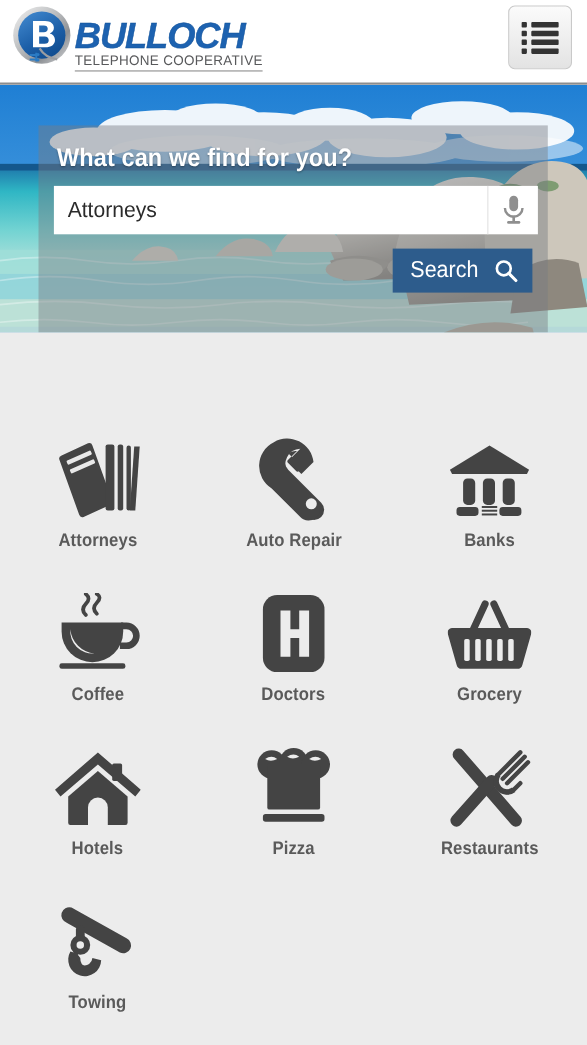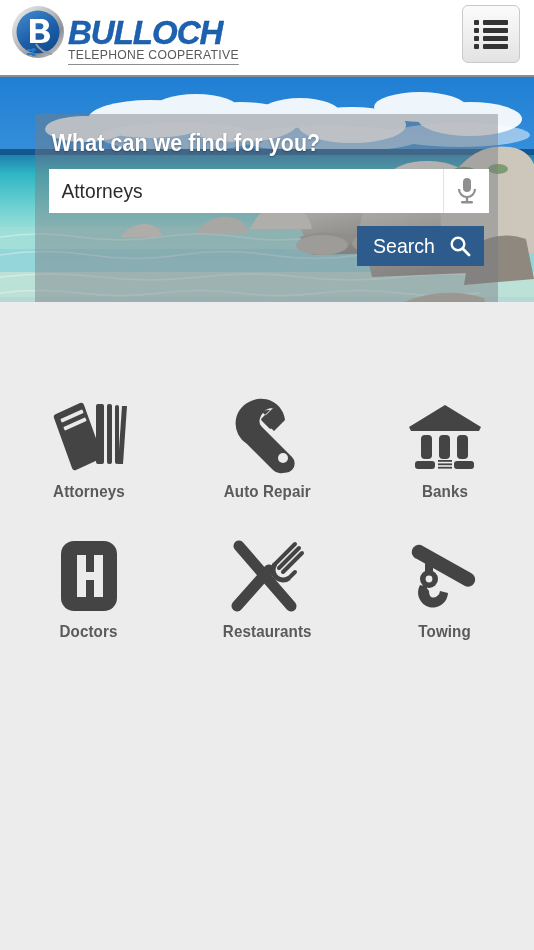--- a/index.html
+++ b/index.html
@@ -306,35 +306,101 @@
             <rect x="47" y="58" width="20" height="8" rx="3"></rect>
             <rect x="31" y="57" width="14" height="1.8"></rect>
             <rect x="31" y="60.4" width="14" height="1.8"></rect>
             <rect x="31" y="63.8" width="14" height="1.8"></rect>
           </g>
         </svg>
       </div>
       <div class="cat-label">Banks</div>
     </div>
 
+    <div class="cat">
+      <div class="cat-icon">
+        <svg width="78" height="74" viewBox="0 0 78 74">
+          <g fill="none" stroke="#444444" stroke-width="3.4" stroke-linecap="round">
+            <path d="M28 20 q-5 -5 0 -10 q5 -5 0 -9"></path>
+            <path d="M38 19 q-5 -5 0 -10 q5 -5 0 -8"></path>
+          </g>
+          <path d="M6 27 h56 v8 a28 28 0 0 1 -56 0z" fill="#444444"></path>
+          <path d="M60 30 h5 a9 9 0 0 1 0 18 h-6" stroke="#444444" stroke-width="6" fill="none"></path>
+          <path d="M14 33 a20 20 0 0 0 22 22 a24 24 0 0 1 -22 -22z" fill="#ececec"></path>
+          <rect x="4" y="64" width="60" height="5" rx="2.2" fill="#444444"></rect>
+        </svg>
+      </div>
+      <div class="cat-label">Coffee</div>
+    </div>
 
     <div class="cat">
       <div class="cat-icon">
         <svg width="60" height="74" viewBox="0 0 60 74">
           <rect x="2" y="2" width="56" height="70" rx="13" fill="#444444"></rect>
           <path d="M18 16 h9 v17 h8 v-17 h9 v42 h-9 v-17 h-8 v17 h-9z" fill="#ececec"></path>
         </svg>
       </div>
       <div class="cat-label">Doctors</div>
     </div>
 
 
-
-
-
+    <div class="cat">
+      <div class="cat-icon">
+        <svg width="76" height="70" viewBox="0 0 76 70">
+          <g stroke="#444444" stroke-width="6.5" stroke-linecap="round" fill="none">
+            <path d="M22 34 L34 8"></path>
+              <path d="M54 34 L42 8"></path>
+          </g>
+          <path d="M4 30 h68 a4 4 0 0 1 4 5 l-8 28 a5 5 0 0 1 -5 4 H13 a5 5 0 0 1 -5 -4 L0 35 a4 4 0 0 1 4 -5z" fill="#444444"></path>
+          <g fill="#ececec">
+            <rect x="15" y="40" width="5" height="20" rx="1.6"></rect>
+            <rect x="25" y="40" width="5" height="20" rx="1.6"></rect>
+            <rect x="35" y="40" width="5" height="20" rx="1.6"></rect>
+            <rect x="45" y="40" width="5" height="20" rx="1.6"></rect>
+            <rect x="55" y="40" width="5" height="20" rx="1.6"></rect>
+          </g>
+        </svg>
+      </div>
+      <div class="cat-label">Grocery</div>
+    </div>
+
+    <div class="cat">
+      <div class="cat-icon">
+        <svg width="78" height="68" viewBox="0 0 78 68">
+          <g fill="#444444">
+            <rect x="52" y="12" width="9" height="16" rx="1.5"></rect>
+            <path d="M39 2 L78 36 l-5 6 L39 13 L5 42 L0 36z"></path>
+            <path d="M39 19 L66 42 v24 a2 2 0 0 1 -2 2 H14 a2 2 0 0 1 -2 -2 V42z"></path>
+          </g>
+          <path d="M30 68 V52 a9 9 0 0 1 18 0 v16z" fill="#ececec"></path>
+        </svg>
+      </div>
+      <div class="cat-label">Hotels</div>
+    </div>
+
+
+    <div class="cat">
+      <div class="cat-icon">
+        <svg width="72" height="72" viewBox="0 0 72 72">
+          <g fill="#444444">
+            <circle cx="16" cy="15" r="13"></circle>
+              <circle cx="36" cy="13" r="13"></circle>
+              <circle cx="56" cy="15" r="13"></circle>
+            <rect x="12" y="14" width="48" height="42" rx="2"></rect>
+            <rect x="8" y="60" width="56" height="7" rx="2.5"></rect>
+          </g>
+          <g fill="#ececec">
+            <path d="M10 10 q6 -4 11 0 q-6 3 -11 0z"></path>
+            <path d="M30 8 q6 -4 11 0 q-6 3 -11 0z"></path>
+            <path d="M50 10 q6 -4 11 0 q-6 3 -11 0z"></path>
+          </g>
+        </svg>
+      </div>
+      <div class="cat-label">Pizza</div>
+    </div>
 
     <div class="cat">
       <div class="cat-icon">
         <svg width="76" height="76" viewBox="0 0 76 76">
           <g stroke="#444444" stroke-linecap="round" fill="none">
             <path d="M10 8 L62 68" stroke-width="11"></path>
             <path d="M8 68 L40 32" stroke-width="11"></path>
           </g>
           <g stroke="#444444" stroke-width="4" fill="none" stroke-linecap="round">
             <path d="M66 6 L46 26 a10 10 0 0 0 14 14 L66 34"></path>

